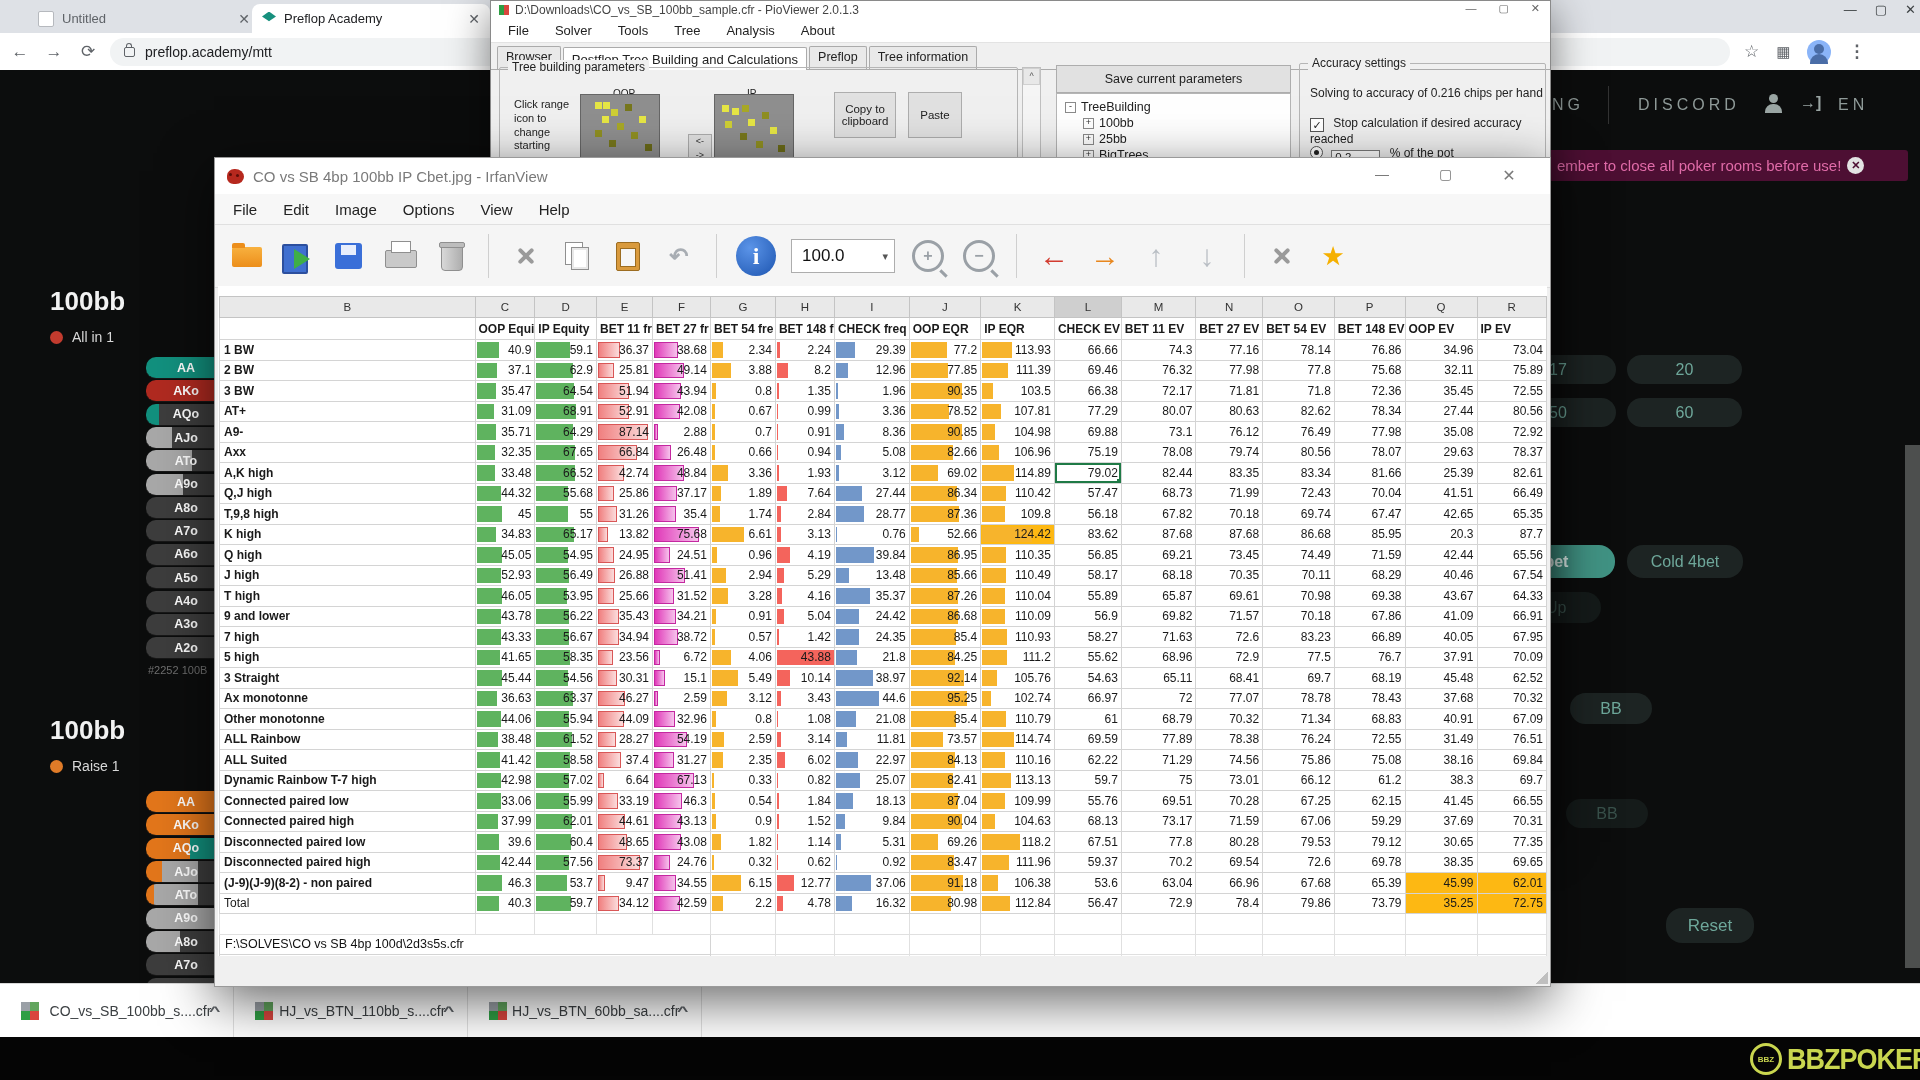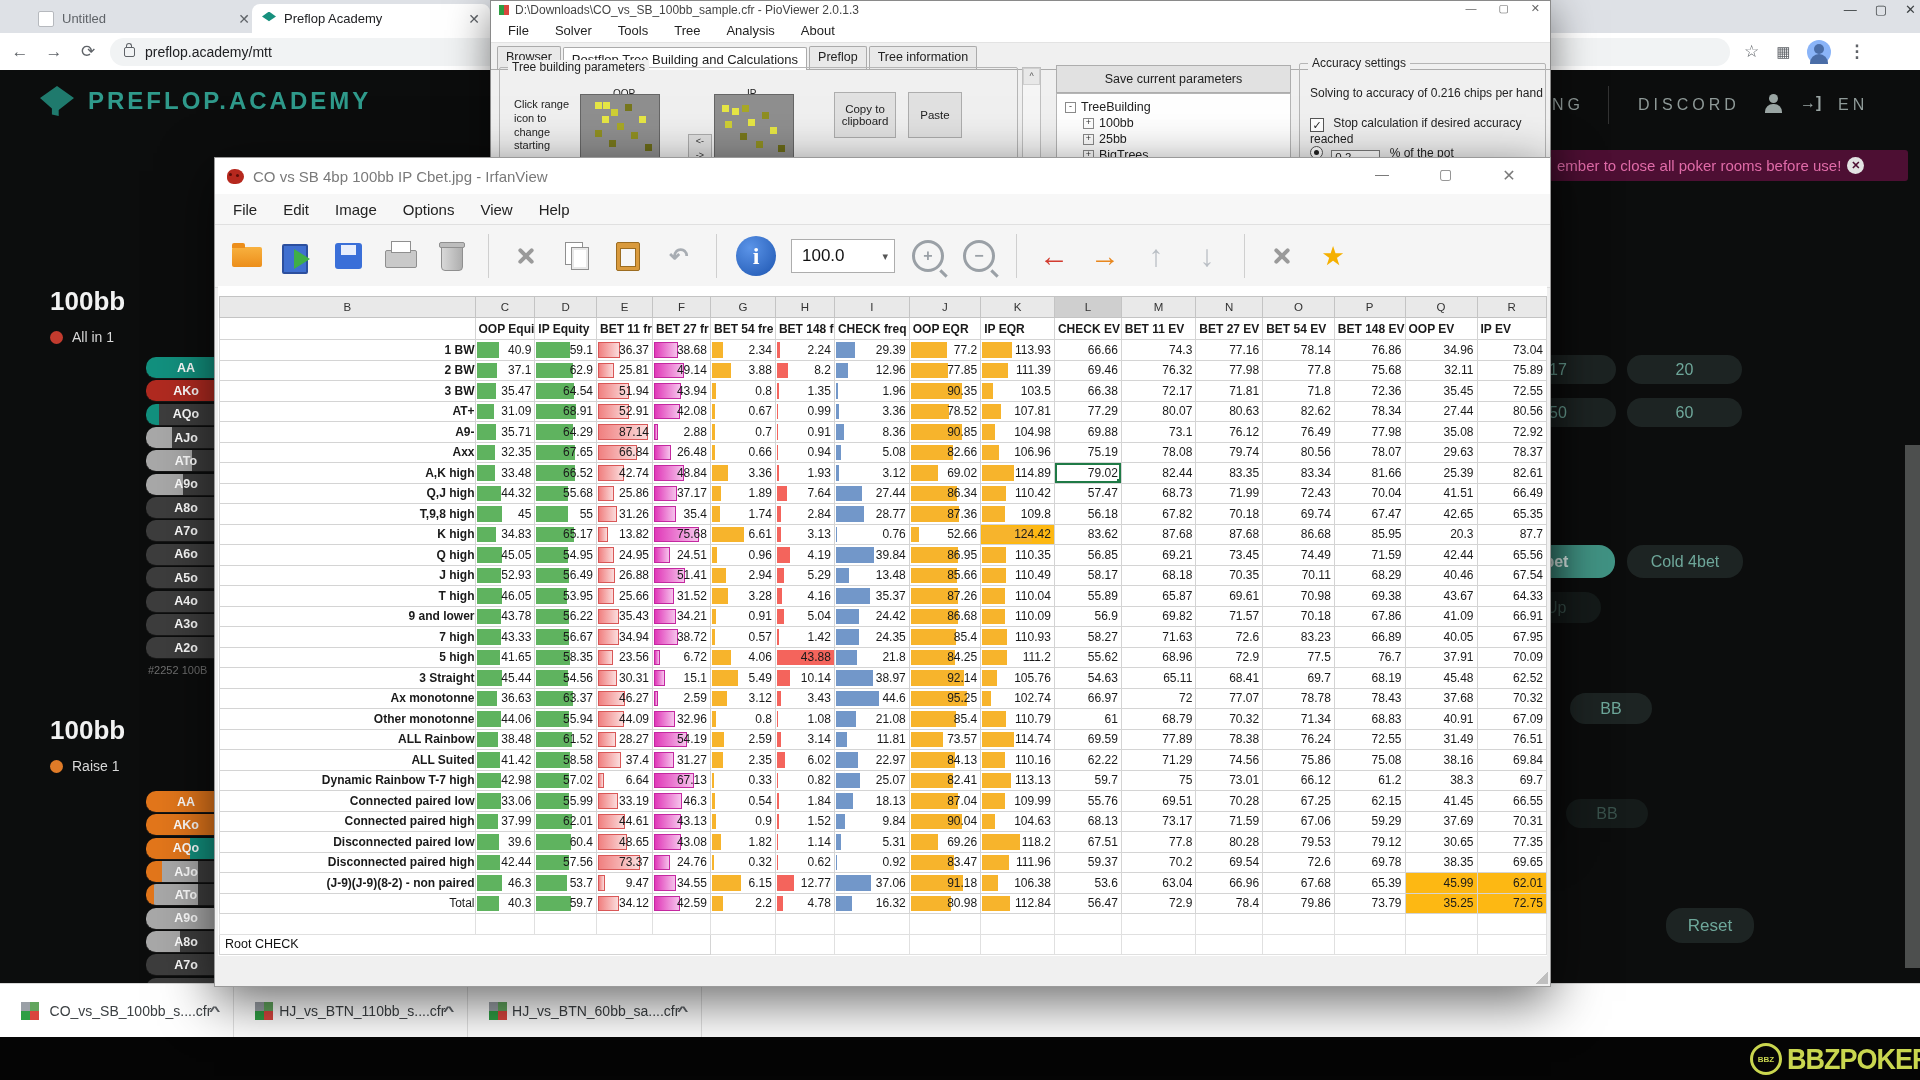--- a/index.html
+++ b/index.html
@@ -122,21 +122,21 @@
   .lens{width:26px;height:26px;border:3px solid #9aa0a6;border-radius:50%;position:relative;color:#9aa0a6;font-size:16px;font-weight:800;display:flex;align-items:center;justify-content:center;}
   .lens::after{content:"";position:absolute;right:-7px;bottom:-6px;width:9px;height:3px;background:#9aa0a6;transform:rotate(45deg);}
   .bigarrow{font-size:30px;font-weight:800;}
   
   .iv-image{position:absolute;left:3px;right:3px;top:128px;bottom:30px;background:#fff;overflow:hidden;}
   table.sheet{border-collapse:collapse;table-layout:fixed;margin:10px 0 0 1px;font-size:12px;color:#1a1a1a;}
   .sheet td,.sheet th{border:1px solid #d4d4d4;height:19.5px;padding:0;overflow:hidden;white-space:nowrap;position:relative;}
   .sheet thead tr.letters th{background:#e9e9e9;border-color:#c4c4c4;font-weight:400;color:#333;font-size:11.5px;height:20px;}
   .sheet thead tr.letters th.selcol{background:#cfcfcf;}
   .sheet thead tr.names th{font-weight:700;text-align:left;padding-left:3px;font-size:12px;height:21px;background:#fff;}
-  .sheet td.lbl{font-weight:700;padding-left:4px;text-align:right;}
+  .sheet td.lbl{font-weight:700;padding-left:4px;}
   .sheet td.num{text-align:right;padding-right:3px;}
   .sheet td .bar{position:absolute;left:1px;top:2px;bottom:2px;z-index:0;}
   .sheet td span.v{position:relative;z-index:1;}
   .sheet tr.bold td{font-weight:400;}
   .sheet td.hl{background:#fdb813;}
   .sheet td.selected{box-shadow:inset 0 0 0 2px #1f7a46;}
   .sheet td.selected::after{content:"";position:absolute;right:-1px;bottom:-1px;width:5px;height:5px;background:#1f7a46;z-index:2;}
   .sheet td.empty{border-color:#e0e0e0;}
   .pathcell{font-size:12.5px;color:#111;padding-left:5px !important;font-weight:400 !important;}
   .iv-status{position:absolute;left:0;right:0;bottom:0;height:30px;background:#f0f0f0;border-top:1px solid #c8c8c8;display:flex;align-items:center;font-size:15px;color:#222;}
@@ -176,24 +176,20 @@
     </div>
     <div class="tb-icons">
       <span data-name="bookmark-star-icon" style="font-size:17px;">☆</span>
       <span data-name="extensions-puzzle-icon" style="font-size:15px;">▦</span>
       <span class="avatar" data-name="profile-avatar"></span>
       <span data-name="browser-menu-icon" style="font-size:17px;font-weight:700;">⋮</span>
     </div>
   </div>
 
   <div class="page" data-name="preflop-academy-page">
-    <div class="brand" data-name="site-brand">
-      <span class="cap" data-name="graduation-cap-logo-icon"></span>
-      <span class="name" data-name="site-brand-name">PREFLOP.ACADEMY</span>
-    </div>
     <span class="site-nav nav-frag" style="position:absolute;left:1552px;" data-name="nav-training-fragment">NG</span>
     <span class="nav-div" data-name="nav-divider"></span>
     <span class="site-nav" style="position:absolute;left:1638px;" data-name="nav-discord-link">DISCORD</span>
     <span class="person-ico" data-name="account-person-icon"></span>
     <span class="exit-ico" data-name="logout-icon">→]</span>
     <span class="site-nav" style="position:absolute;left:1838px;" data-name="nav-language">EN</span>
 
     <div class="notif" data-name="notification-banner">
       <span class="txt" data-name="notification-text">ember to close all poker rooms before use!</span>
       <span class="x" data-name="notification-close-icon">✕</span>
@@ -1052,20 +1048,35 @@
               <td class="empty"></td>
               <td class="empty"></td>
               <td class="empty"></td>
               <td class="empty"></td>
               <td class="empty"></td>
               <td class="empty"></td>
               <td class="empty"></td>
               <td class="empty"></td>
             </tr>
             <tr>
+              <td class="pathcell" colspan="5" data-name="image-file-path">F:\SOLVES\CO vs SB 4bp 100d\2d3s5s.cfr</td>
+              <td class="empty"></td>
+              <td class="empty"></td>
+              <td class="empty"></td>
+              <td class="empty"></td>
+              <td class="empty"></td>
+              <td class="empty"></td>
+              <td class="empty"></td>
+              <td class="empty"></td>
+              <td class="empty"></td>
+              <td class="empty"></td>
+              <td class="empty"></td>
+              <td class="empty"></td>
+            </tr>
+            <tr>
               <td class="pathcell" colspan="5" data-name="solver-node-label">Root CHECK</td>
               <td class="empty"></td>
               <td class="empty"></td>
               <td class="empty"></td>
               <td class="empty"></td>
               <td class="empty"></td>
               <td class="empty"></td>
               <td class="empty"></td>
               <td class="empty"></td>
               <td class="empty"></td>

